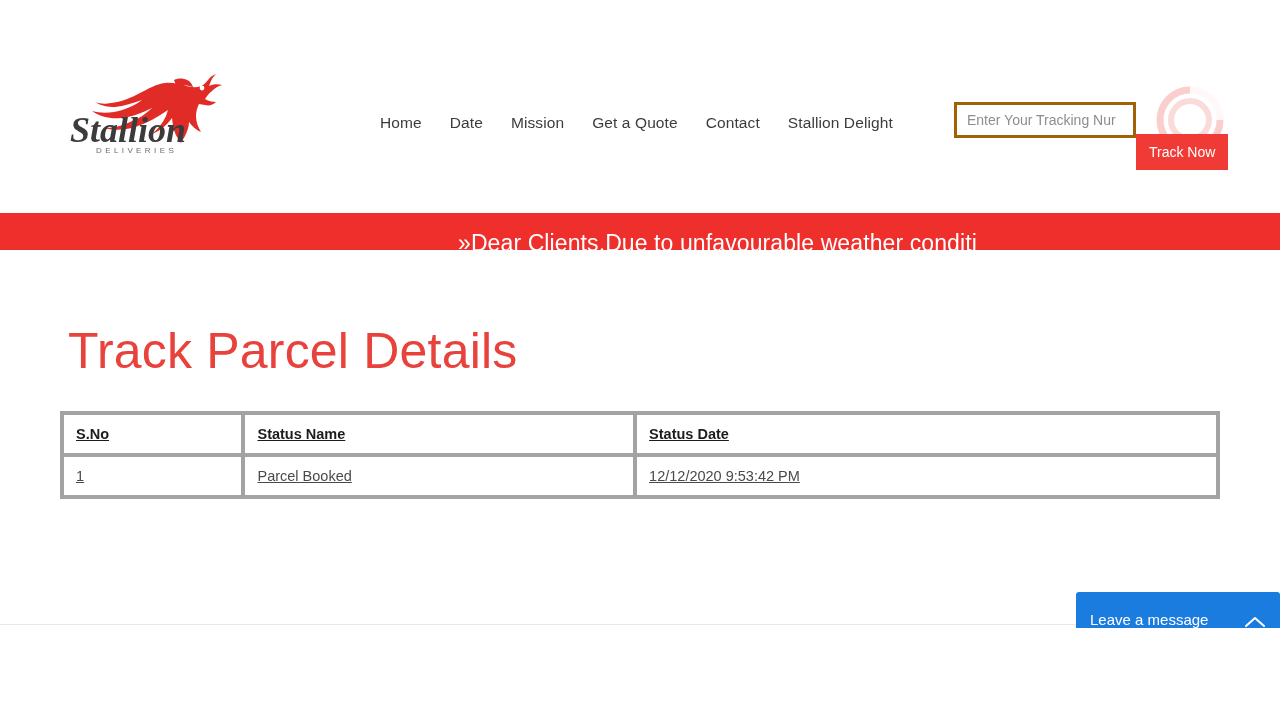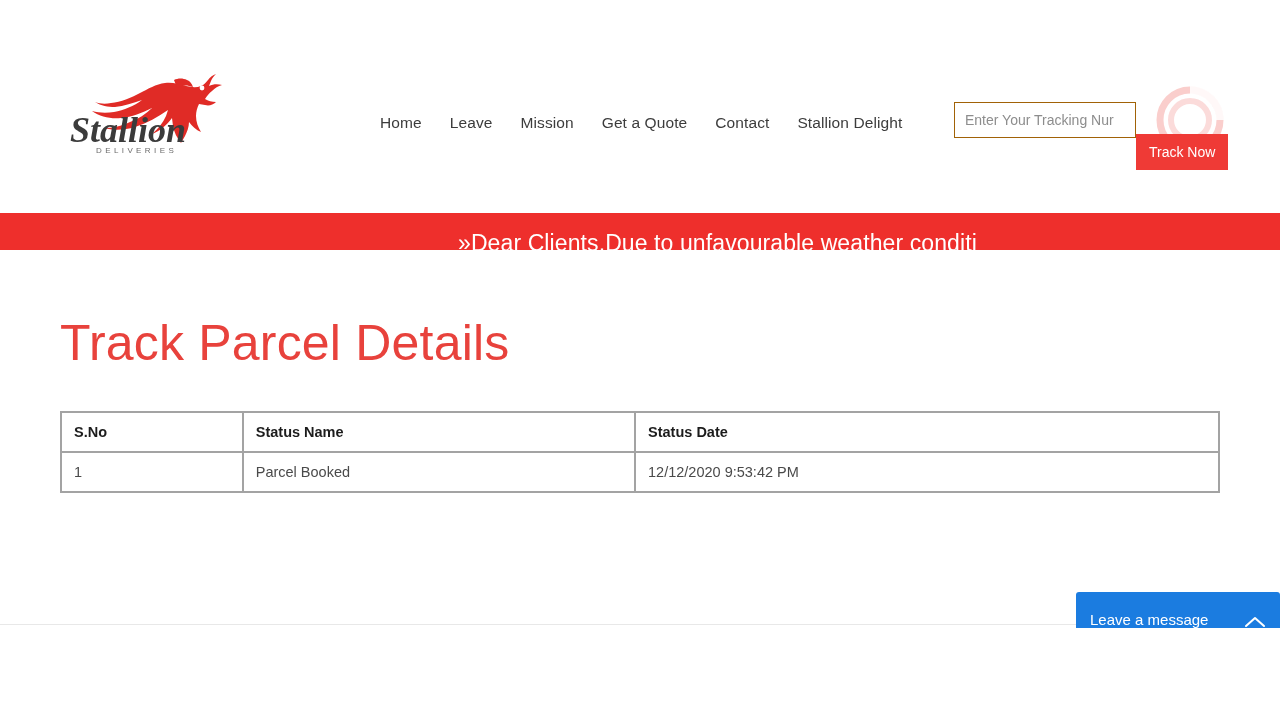--- a/index.html
+++ b/index.html
@@ -39,21 +39,21 @@
     cursor: pointer;
   }
 
   .track-box {
     position: absolute; left: 954px; top: 102px;
     display: flex; align-items: stretch;
     height: 36px;
   }
   .track-input {
     width: 182px; height: 36px;
-    border: 1px solid #a16207;
+    border: 3px solid #a16207;
     background: #ffffff;
     font-size: 14px;
     color: #555;
     padding: 0 10px;
     outline: none;
     font-family: "Liberation Sans", sans-serif;
   }
   .track-input::placeholder { color: #8d8d8d; }
   .track-btn {
     height: 36px;
@@ -98,40 +98,41 @@
     overflow: hidden;
   }
 
   
   .main-content {
     position: absolute; top: 250px; left: 0; width: 1280px; height: 374px;
     background: #ffffff;
   }
   .page-title {
     position: absolute; left: 60px; top: 68px;
-    margin: 0;
+    margin: 8px;
     font-size: 50px;
     font-weight: 300;
     color: #e8423c;
     letter-spacing: .2px;
     line-height: 1;
   }
 
   .parcel-table {
     position: absolute; left: 60px; top: 161px;
     width: 1160px;
     border-collapse: collapse;
     background: #ffffff;
   }
   .parcel-table th, .parcel-table td {
-    border: 2px solid #a3a3a3;
+    border: 4px solid #a3a3a3;
     text-align: left;
     font-size: 14.5px;
     padding: 11px 12px;
     vertical-align: middle;
+    text-decoration: underline;
   }
   .parcel-table th {
     font-weight: bold;
     color: #1c1c1c;
     height: 37px;
   }
   .parcel-table td {
     font-weight: normal;
     color: #4a4a4a;
     height: 40px;
@@ -183,21 +184,21 @@
         </g>
 
         <text x="4" y="82" font-family="'Liberation Serif', serif" font-size="36" font-style="italic" font-weight="bold" fill="#3b3b3b">Stallion</text>
 
         <text x="30" y="93" font-family="'Liberation Sans', sans-serif" font-size="8" letter-spacing="3.4" fill="#6b6b6b">DELIVERIES</text>
       </svg>
     </a>
 
     <nav class="main-nav">
       <a class="nav-item" href="#">Home</a>
-      <a class="nav-item" href="#">Leave</a>
+      <a class="nav-item" href="#">Date</a>
       <a class="nav-item" href="#">Mission</a>
       <a class="nav-item" href="#">Get a Quote</a>
       <a class="nav-item" href="#">Contact</a>
       <a class="nav-item" href="#">Stallion Delight</a>
     </nav>
 
     <div class="track-watermark">
       <svg width="76" height="76" viewBox="0 0 76 76" aria-hidden="true">
         <circle cx="38" cy="38" r="30" fill="none" stroke="#f6a6a3" stroke-width="7" opacity="0.55"></circle>
         <circle cx="38" cy="38" r="19" fill="none" stroke="#f9c3c1" stroke-width="6" opacity="0.6"></circle>

